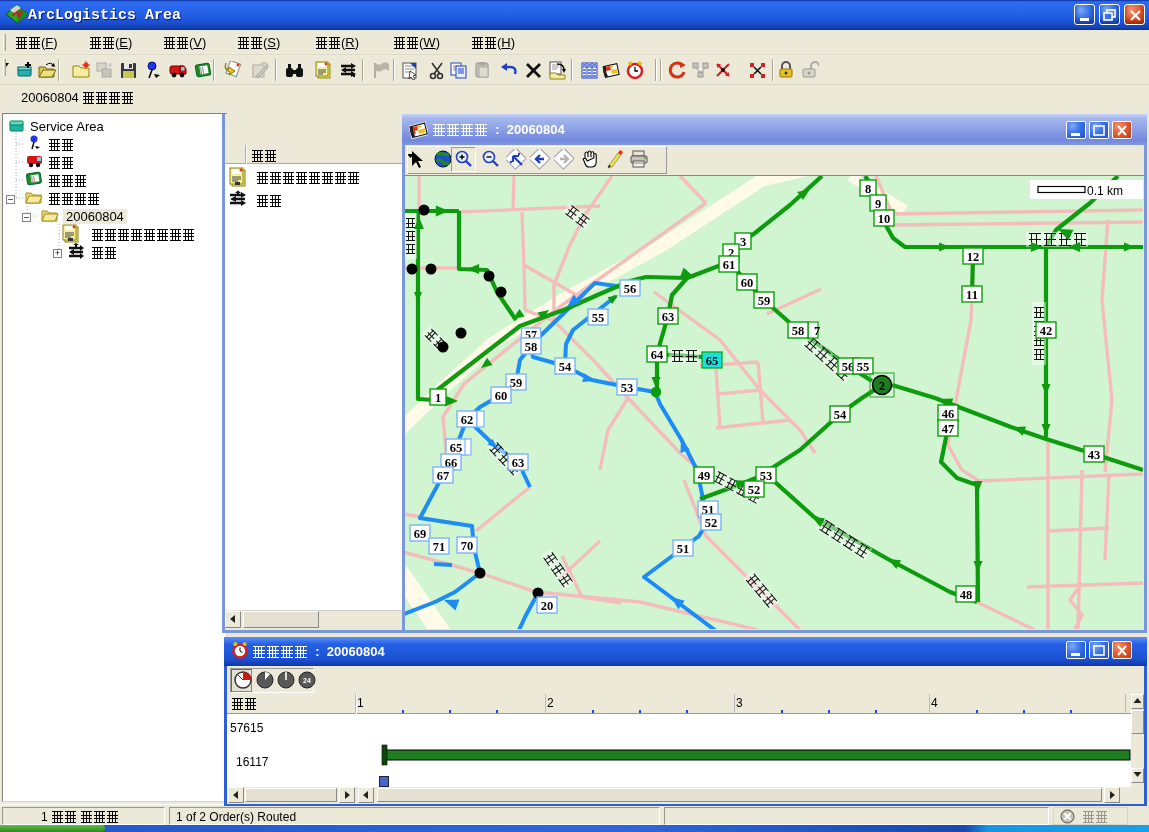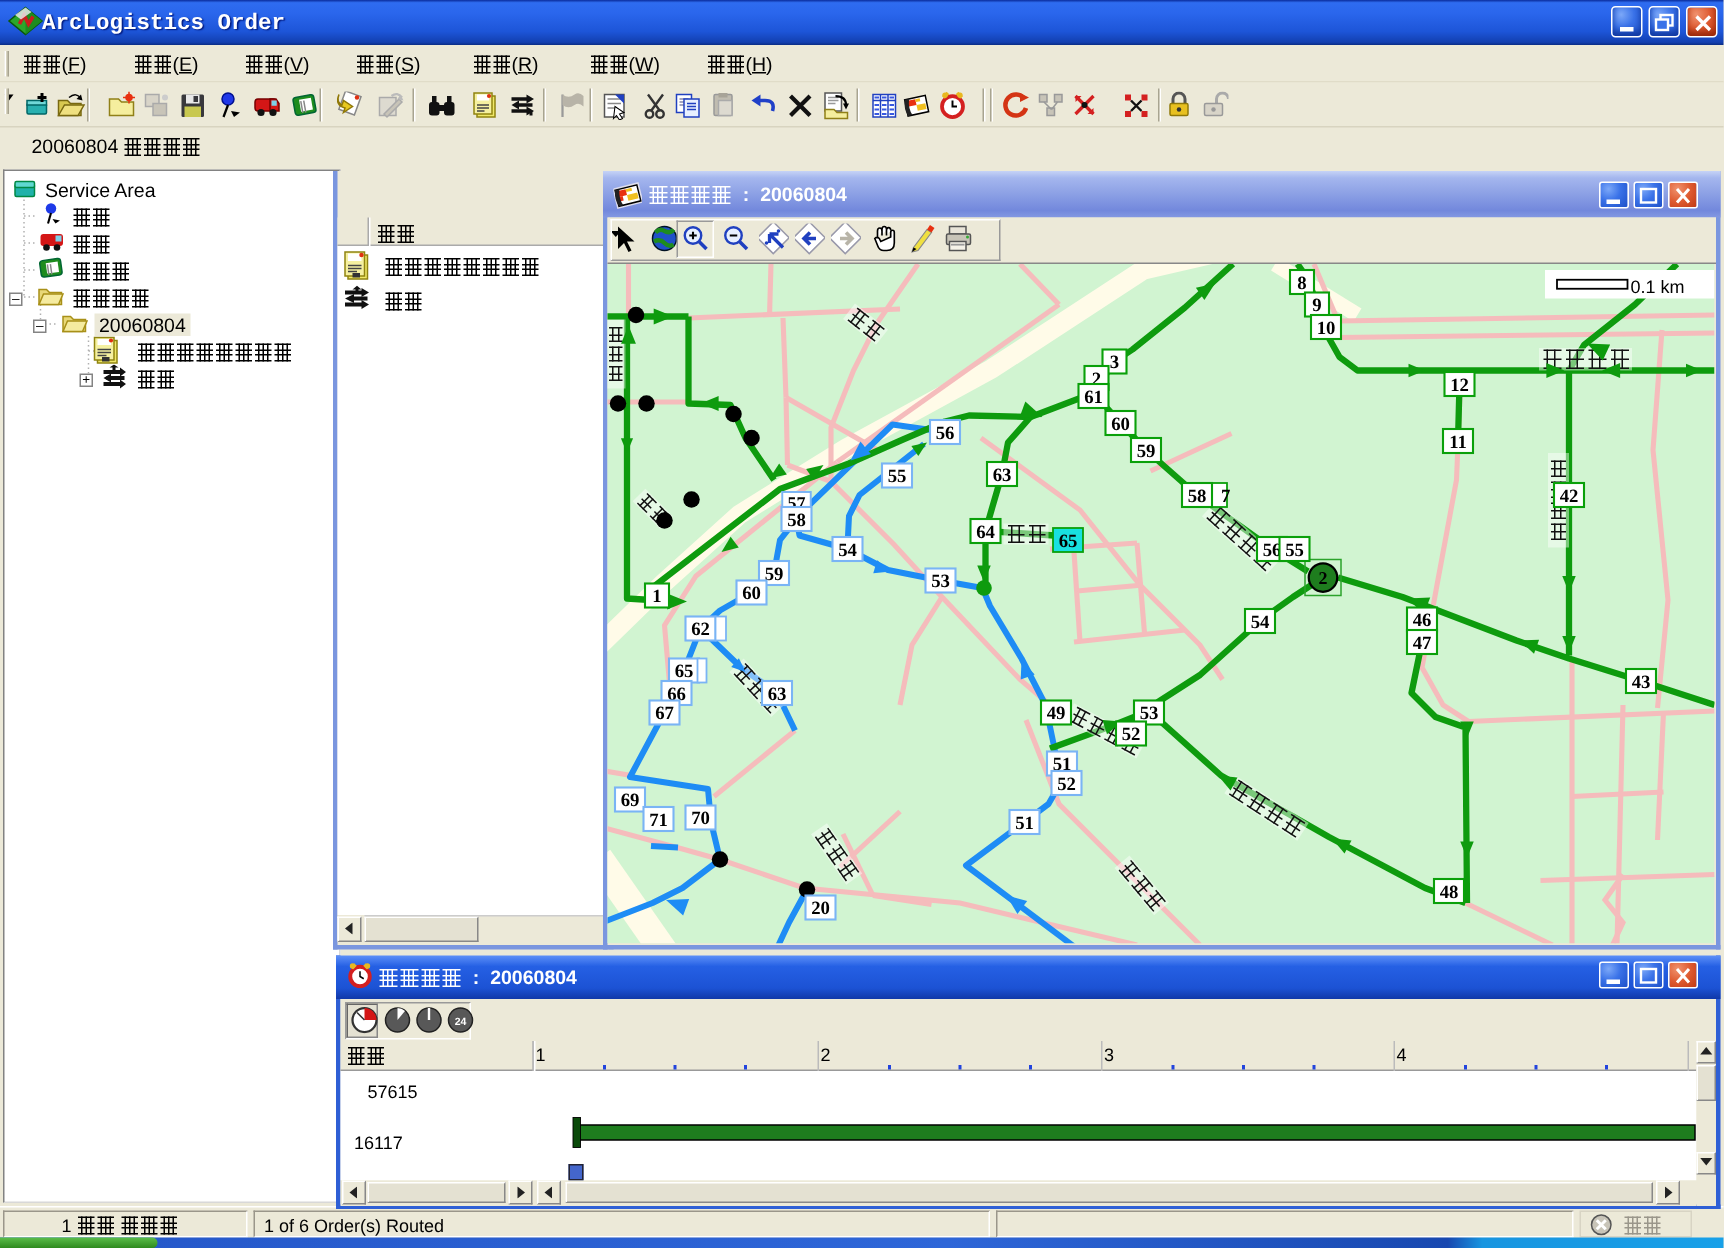--- a/index.html
+++ b/index.html
@@ -48,21 +48,21 @@
 .mbtn.red{background:radial-gradient(circle at 30% 25%,#F0926E 0%,#DE5A30 50%,#C03A14 100%)}
 .sbtn{background:#ECE9D8;border:1px solid #fff;border-right-color:#888;border-bottom-color:#888;text-align:center;line-height:0;padding-top:0}
 </style></head><body>
 <div class="abs" id="tbar">
  <svg class="abs" style="left:5px;top:4px" width="24" height="24" viewBox="0 0 24 24">
   <polygon points="12,1 23,10 12,19 1,10" fill="#2BA62B" stroke="#0A560A"></polygon>
   <polygon points="12,1 23,10 12,19" fill="#1E8C1E"></polygon>
   <path d="M8 12 L11 6 L14 12 L17 7" stroke="#C81E1E" stroke-width="2.4" fill="none"></path>
   <polygon points="12,1 16,4 9,9 5,6" fill="#E8E8E8" opacity=".85"></polygon>
  </svg>
- <div class="txt">ArcLogistics Order</div>
+ <div class="txt">ArcLogistics Area</div>
  <div class="wbtn" style="left:1074px;top:4px">
       <svg width="21" height="21">
         <rect x="5" y="13" width="9" height="3" fill="#fff"></rect>
       </svg>
     </div>
  <div class="wbtn" style="left:1099px;top:4px">
       <svg width="21" height="21">
         <rect x="7" y="5" width="8" height="7" fill="none" stroke="#fff" stroke-width="1.6"></rect>
         <rect x="4" y="8" width="8" height="7" fill="#3A72E8" stroke="#fff" stroke-width="1.6"></rect>
       </svg>
@@ -285,21 +285,21 @@
  <div class="pm" style="left:50px;top:135px">+</div>
  <svg class="abs" style="left:64px;top:129px" width="20" height="18">
       <path d="M2 5 h12 M4 9 h12 M2 13 h12" stroke="#111" stroke-width="2.6"></path>
       <path d="M13 2 l4 3 -4 3z M7 6 l-5 3 5 3z M13 10 l4 3 -4 3z" fill="#111"></path>
       <path d="M9 4 V1 l0 0" stroke="#111" stroke-width="2"></path>
       <path d="M6 2 l3 -2 3 2z" fill="#111"></path>
     </svg>
 </div>
 <div class="abs" id="status">
  <div class="spanel" style="left:2px;width:163px;padding-left:38px">1 <i class="cj"></i><i class="cj"></i> <i class="cj"></i><i class="cj"></i><i class="cj"></i></div>
- <div class="spanel" style="left:169px;width:491px">1 of 6 Order(s) Routed</div>
+ <div class="spanel" style="left:169px;width:491px">1 of 2 Order(s) Routed</div>
  <div class="spanel" style="left:664px;width:385px"></div>
  <div class="spanel" style="left:1053px;width:75px;color:#9a968a;border:1px solid #d8d4c4">
   <svg class="abs" style="left:6px;top:1px" width="15" height="15">
         <circle cx="7.5" cy="7.5" r="6.5" fill="#c8c4b8" stroke="#555"></circle>
         <path d="M4.5 4.5 L10.5 10.5 M10.5 4.5 L4.5 10.5" stroke="#fff" stroke-width="2"></path>
       </svg>
   <span style="margin-left:22px"><i class="cj"></i><i class="cj"></i></span></div>
 </div>
 
 <div class="mdi" id="listwin" style="left:222px;top:114px;width:187px;height:519px">
@@ -394,21 +394,21 @@
         <rect x="459" y="16" width="2" height="3" fill="#2244DD"></rect>
         <rect x="554" y="16" width="2" height="3" fill="#2244DD"></rect>
         <rect x="601" y="16" width="2" height="3" fill="#2244DD"></rect>
         <rect x="648" y="16" width="2" height="3" fill="#2244DD"></rect>
         <rect x="749" y="16" width="2" height="3" fill="#2244DD"></rect>
         <rect x="796" y="16" width="2" height="3" fill="#2244DD"></rect>
         <rect x="843" y="16" width="2" height="3" fill="#2244DD"></rect>
       </svg>
  </div>
  <div class="abs" style="left:0;top:77px;width:904px;height:73px;background:#fff;font-size:12px">
-  <div class="abs" style="left:18px;top:7px">57615</div>
+  <div class="abs" style="left:3px;top:7px">57615</div>
   <div class="abs" style="left:9px;top:41px">16117</div>
   <svg class="abs" style="left:0;top:0" width="904" height="73">
    <rect x="157" y="36" width="746" height="10" fill="#1E7D1E" stroke="#000" stroke-width="1"></rect>
    <rect x="155" y="31" width="5" height="20" fill="#0A4A0A" stroke="#000" stroke-width=".6"></rect>
   </svg>
   <div class="abs" style="left:152px;top:62px;width:10px;height:11px;background:#4466CC;border:1px solid #223"></div>
  </div>
  <div class="abs" style="left:0;top:150px;width:904px;height:17px;background:#ECE9D8">
   <div class="sbtn abs" style="left:1px;top:0;width:16px;height:16px"><svg width="8" height="8" style="margin-top:3px">
           <path d="M6 0 L1 4 L6 8z" fill="#222"></path>

